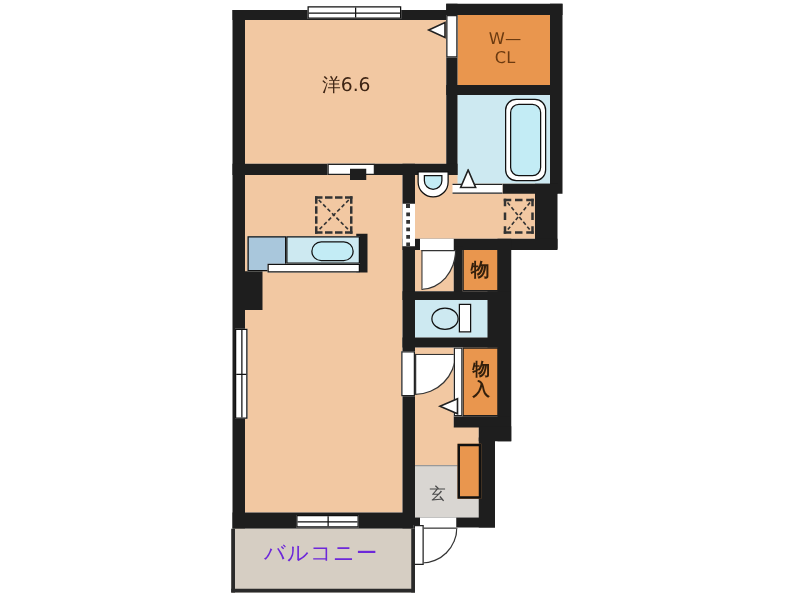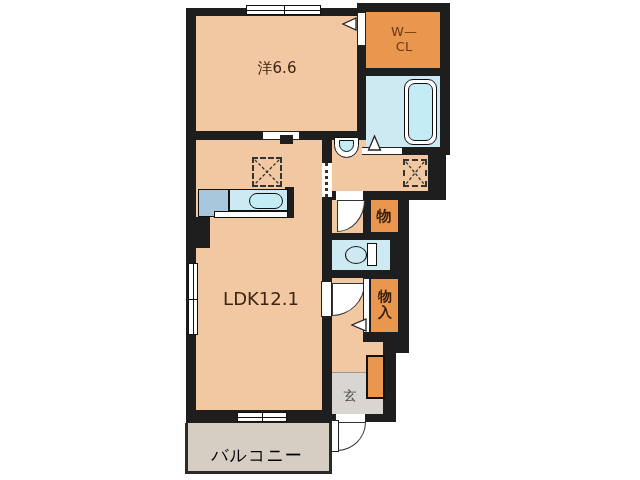--- a/index.html
+++ b/index.html
@@ -154,26 +154,25 @@
 
   <div class="abs" style="left:185px;top:423px;width:147px;height:51px;background:var(--balcony-gray);border:3px solid #2a2a2a;border-top-width:0;"></div>
 
   <div class="label" style="left:277px;top:68px;font-size:15px;">洋6.6</div>
 
   <div class="label vtext" style="left:404px;top:40px;font-size:13px;color:#6b3a10;">
     <span>W—</span>
     <span>CL</span>
   </div>
 
-  <div class="label" style="left:261px;top:299px;font-size:18px;">LDK12.1</div>
 
   <div class="label" style="left:384px;top:216px;font-size:15px;color:#331f0c;font-weight:600;">物</div>
 
   <div class="label vtext" style="left:385px;top:304px;font-size:14px;color:#331f0c;font-weight:600;">
     <span>物</span>
     <span>入</span>
   </div>
 
   <div class="label" style="left:350px;top:396px;font-size:13px;color:#4a4a4a;">玄</div>
 
-  <div class="label" style="left:257px;top:456px;font-size:17px;color:#000000;letter-spacing:1px;">バルコニー</div>
+  <div class="label" style="left:257px;top:444px;font-size:17px;color:#6d28d9;letter-spacing:1px;">バルコニー</div>
 
 </div>
 
 </body></html>

